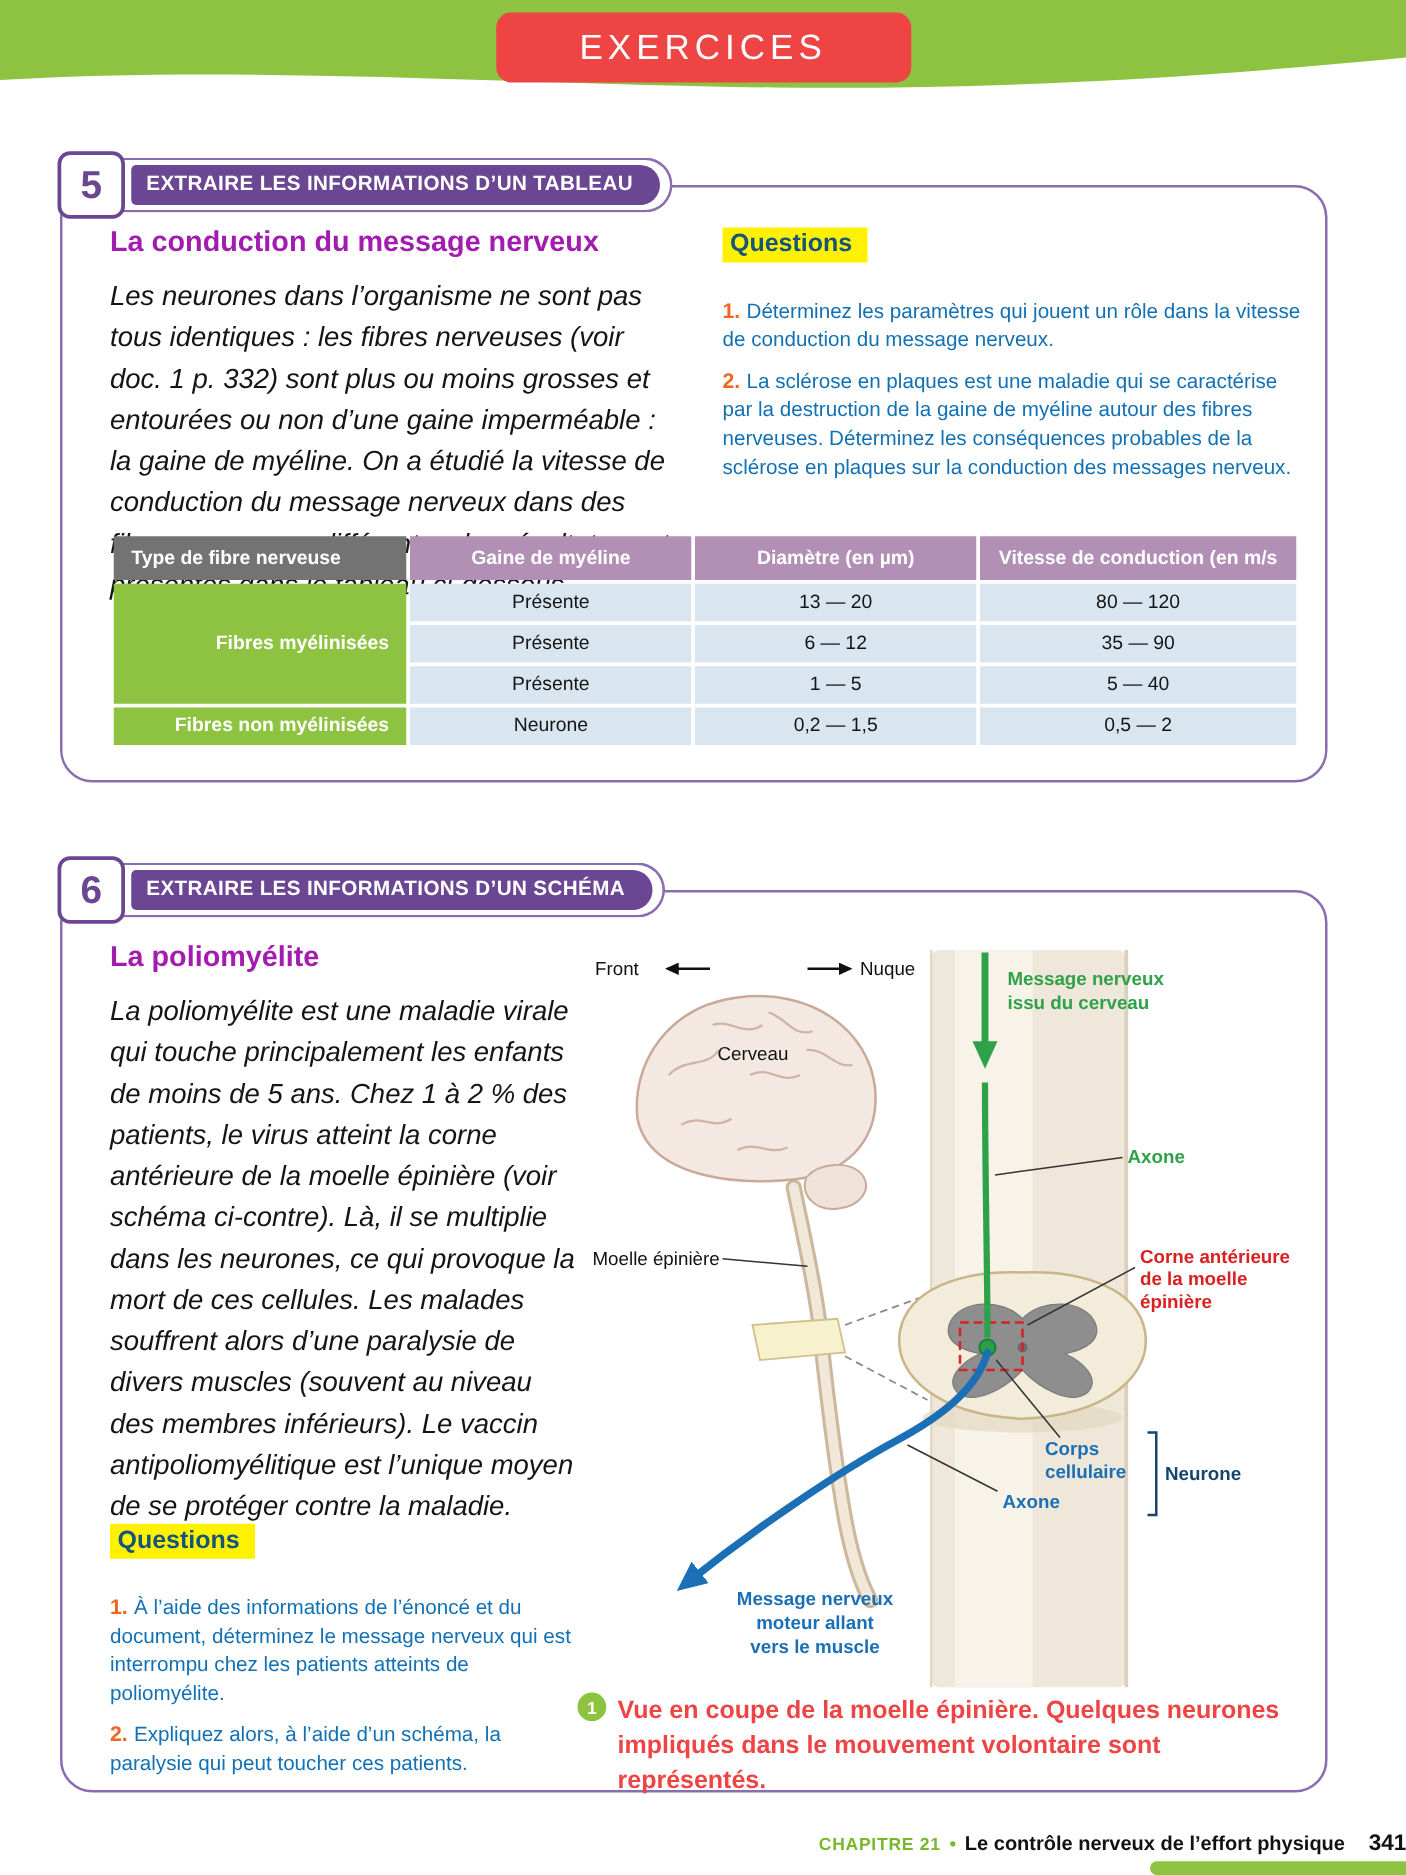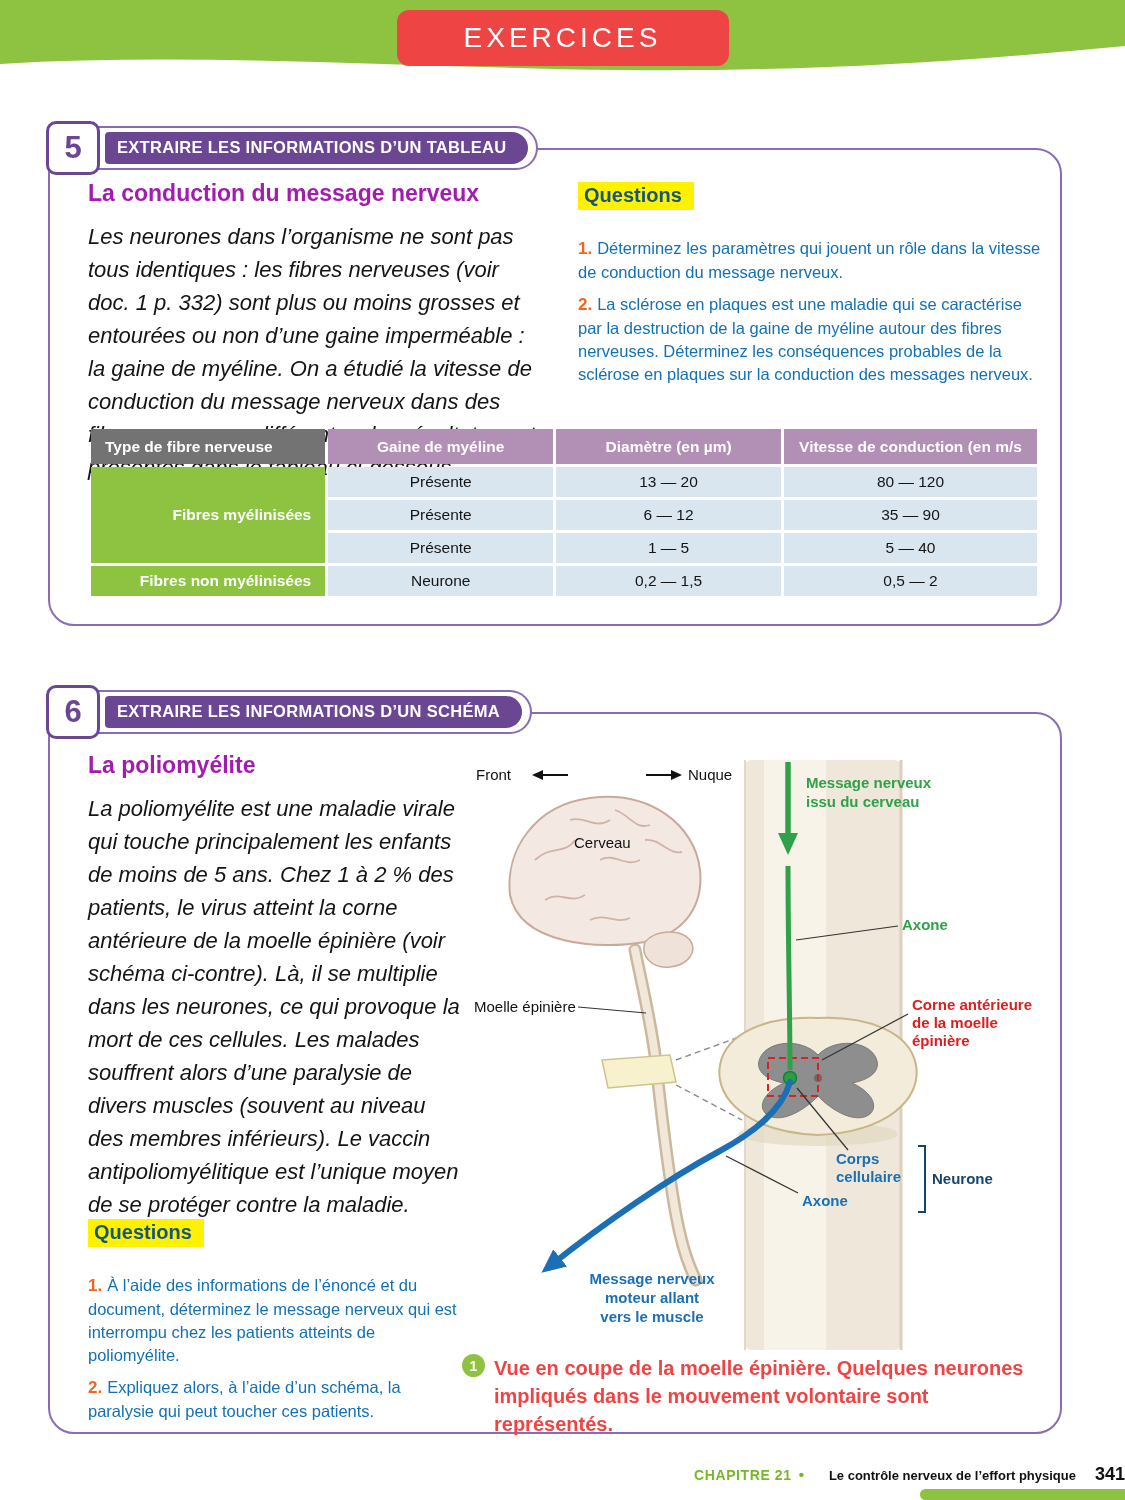--- a/index.html
+++ b/index.html
@@ -87,21 +87,21 @@
   }
   .cap-text { font-weight:bold; font-size:20px; line-height:1.4; color:#ef4444; }
 
   
   .footer {
     position:absolute; top:1464px; right:0;
     display:flex; align-items:baseline; gap:7px; font-weight:bold;
   }
   .footer .chap { color:#76B82A; font-size:14px; letter-spacing:.6px; }
   .footer .dot  { color:#76B82A; font-size:15px; }
-  .footer .ftitle { color:#111; font-size:13px;margin-left:18px; }
+  .footer .ftitle { color:#111; font-size:16px; }
   .footer .pnum { color:#111; font-size:18px; margin-left:12px; }
   .corner-bar {
     position:absolute; right:0; top:1489px; width:205px; height:11px;
     background:#8DC341; border-radius:6px 0 0 6px;
   }
 </style>
 </head>
 <body>
 
 <svg class="banner-wave" width="1125" height="90" viewBox="0 0 1125 90">

